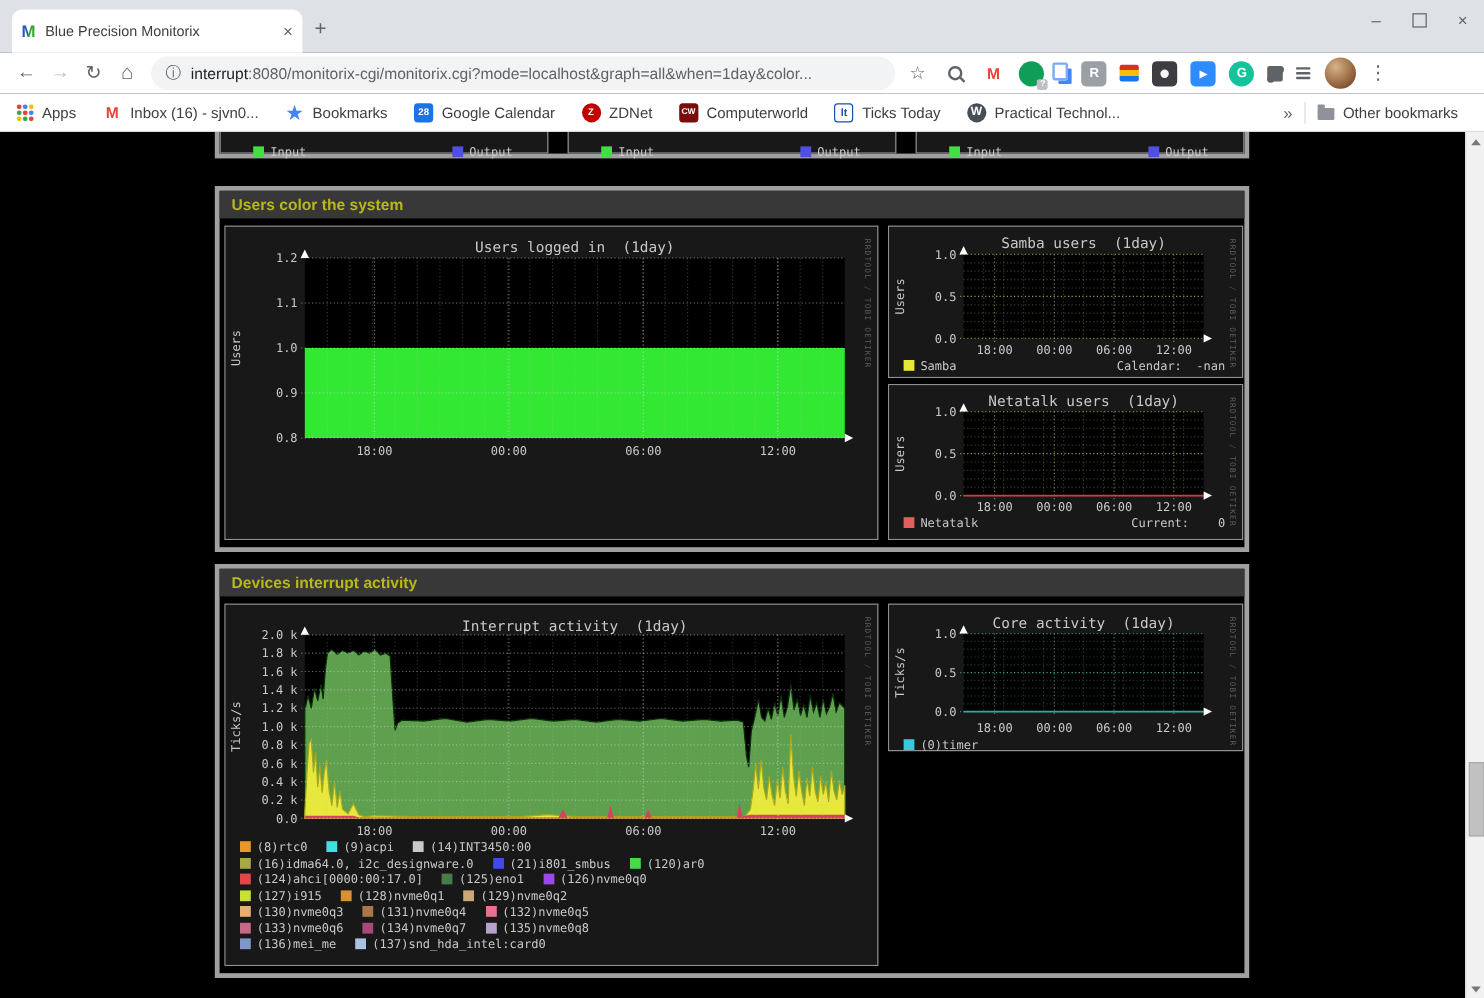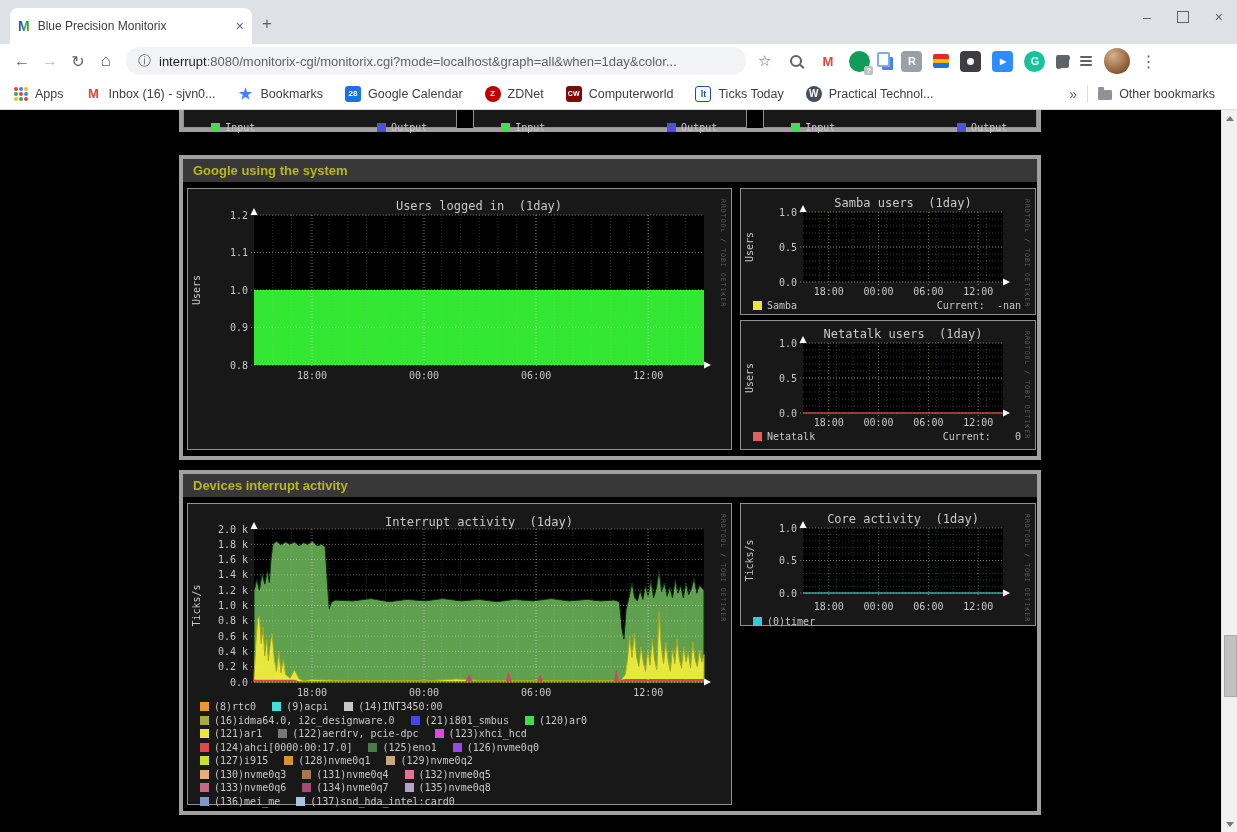--- a/index.html
+++ b/index.html
@@ -206,21 +206,21 @@
                 <span style="position:absolute;left:10%;"><span style="display:inline-block;width:9px;height:9px;background:#44dd44;margin-right:5px;vertical-align:-1px;"></span>Input</span>
                 <span style="position:absolute;left:71%;"><span style="display:inline-block;width:9px;height:9px;background:#5050e0;margin-right:5px;vertical-align:-1px;"></span>Output</span>
               </div>
             </div>
           </div>
       </div>
     </div>
 
     <div class="section" style="top:45px;">
       <div class="section-inner">
-        <div class="section-title">Google using the system</div>
+        <div class="section-title">Users color the system</div>
         <div class="section-body">
           <div class="chart-box" style="width:545px;height:262px;"><svg width="543" height="260">
                 <rect x="0" y="0" width="543" height="260" fill="#181818"></rect>
                 <rect x="66" y="26" width="450" height="150" fill="#000"></rect>
                 <polygon points="66,176 66.0,101.0 516.0,101.0 516,176" fill="#33e833" stroke="none" stroke-width="1"></polygon>
                 <line x1="84.765" y1="26" x2="84.765" y2="176" stroke="rgba(190,190,190,0.28)" stroke-dasharray="1,2"></line>
                 <line x1="103.53" y1="26" x2="103.53" y2="176" stroke="rgba(190,190,190,0.28)" stroke-dasharray="1,2"></line>
                 <line x1="122.29499999999999" y1="26" x2="122.29499999999999" y2="176" stroke="rgba(190,190,190,0.28)" stroke-dasharray="1,2"></line>
                 <line x1="141.06" y1="26" x2="141.06" y2="176" stroke="rgba(190,190,190,0.28)" stroke-dasharray="1,2"></line>
                 <line x1="159.825" y1="26" x2="159.825" y2="176" stroke="rgba(190,190,190,0.28)" stroke-dasharray="1,2"></line>
@@ -304,21 +304,21 @@
                   <text x="87.8" y="106" fill="#c8c8c8" text-anchor="middle" font-size="10" font-family="DejaVu Sans Mono, monospace">18:00</text>
                   <text x="137.6" y="106" fill="#c8c8c8" text-anchor="middle" font-size="10" font-family="DejaVu Sans Mono, monospace">00:00</text>
                   <text x="187.4" y="106" fill="#c8c8c8" text-anchor="middle" font-size="10" font-family="DejaVu Sans Mono, monospace">06:00</text>
                   <text x="237.2" y="106" fill="#c8c8c8" text-anchor="middle" font-size="10" font-family="DejaVu Sans Mono, monospace">12:00</text>
                   <text x="12" y="58" fill="#c8c8c8" text-anchor="middle" font-size="10" font-family="DejaVu Sans Mono, monospace" transform="rotate(-90 12 58)">Users</text>
                   <text x="284" y="10" fill="#5f5f5f" font-size="6.5" font-family="DejaVu Sans Mono, monospace" letter-spacing="1" transform="rotate(90 284 10)">RRDTOOL / TOBI OETIKER</text>
                   <polygon points="58.5,23 65.5,23 62,16" fill="#fff"></polygon>
                   <polygon points="262,89.5 262,96.5 269,93" fill="#fff"></polygon>
                 </svg><div class="legend legend-between" style="top: 111px; left: 12px; right: 14px;">
                   <span><span class="sw" style="background:#e8e838"></span>Samba</span>
-                  <pre>Current:  -nan</pre>
+                  <pre>Calendar:  -nan</pre>
                 </div></div>
             <div class="chart-box" style="width:296px;height:130px;"><svg width="294" height="128">
                   <rect x="0" y="0" width="294" height="128" fill="#181818"></rect>
                   <rect x="62" y="22" width="200" height="70" fill="#000"></rect>
                   <polygon points="62,92 62.0,92.0 262.0,92.0 262,92" fill="#c84040" stroke="none" stroke-width="1"></polygon>
                   <line x1="78.66" y1="22" x2="78.66" y2="92" stroke="rgba(200,200,90,0.3)" stroke-dasharray="1,2"></line>
                   <line x1="95.32" y1="22" x2="95.32" y2="92" stroke="rgba(200,200,90,0.3)" stroke-dasharray="1,2"></line>
                   <line x1="111.98" y1="22" x2="111.98" y2="92" stroke="rgba(200,200,90,0.3)" stroke-dasharray="1,2"></line>
                   <line x1="128.64" y1="22" x2="128.64" y2="92" stroke="rgba(200,200,90,0.3)" stroke-dasharray="1,2"></line>
                   <line x1="145.3" y1="22" x2="145.3" y2="92" stroke="rgba(200,200,90,0.3)" stroke-dasharray="1,2"></line>
@@ -439,25 +439,20 @@
                   <span class="entry"><span class="sw" style="background:#e8982a"></span>(8)rtc0</span>
                   <span class="entry"><span class="sw" style="background:#40e0e0"></span>(9)acpi</span>
                   <span class="entry"><span class="sw" style="background:#c8c8c8"></span>(14)INT3450:00</span>
                 </div>
                 <div class="legend-row">
                   <span class="entry"><span class="sw" style="background:#a8a848"></span>(16)idma64.0, i2c_designware.0</span>
                   <span class="entry"><span class="sw" style="background:#4448e8"></span>(21)i801_smbus</span>
                   <span class="entry"><span class="sw" style="background:#48d848"></span>(120)ar0</span>
                 </div>
                 <div class="legend-row">
-                  <span class="entry"><span class="sw" style="background:#e8e840"></span>(121)ar1</span>
-                  <span class="entry"><span class="sw" style="background:#787878"></span>(122)aerdrv, pcie-dpc</span>
-                  <span class="entry"><span class="sw" style="background:#e048e0"></span>(123)xhci_hcd</span>
-                </div>
-                <div class="legend-row">
                   <span class="entry"><span class="sw" style="background:#e04848"></span>(124)ahci[0000:00:17.0]</span>
                   <span class="entry"><span class="sw" style="background:#4a7a4a"></span>(125)eno1</span>
                   <span class="entry"><span class="sw" style="background:#9a48e8"></span>(126)nvme0q0</span>
                 </div>
                 <div class="legend-row">
                   <span class="entry"><span class="sw" style="background:#c8e038"></span>(127)i915</span>
                   <span class="entry"><span class="sw" style="background:#d89038"></span>(128)nvme0q1</span>
                   <span class="entry"><span class="sw" style="background:#c8a878"></span>(129)nvme0q2</span>
                 </div>
                 <div class="legend-row">

